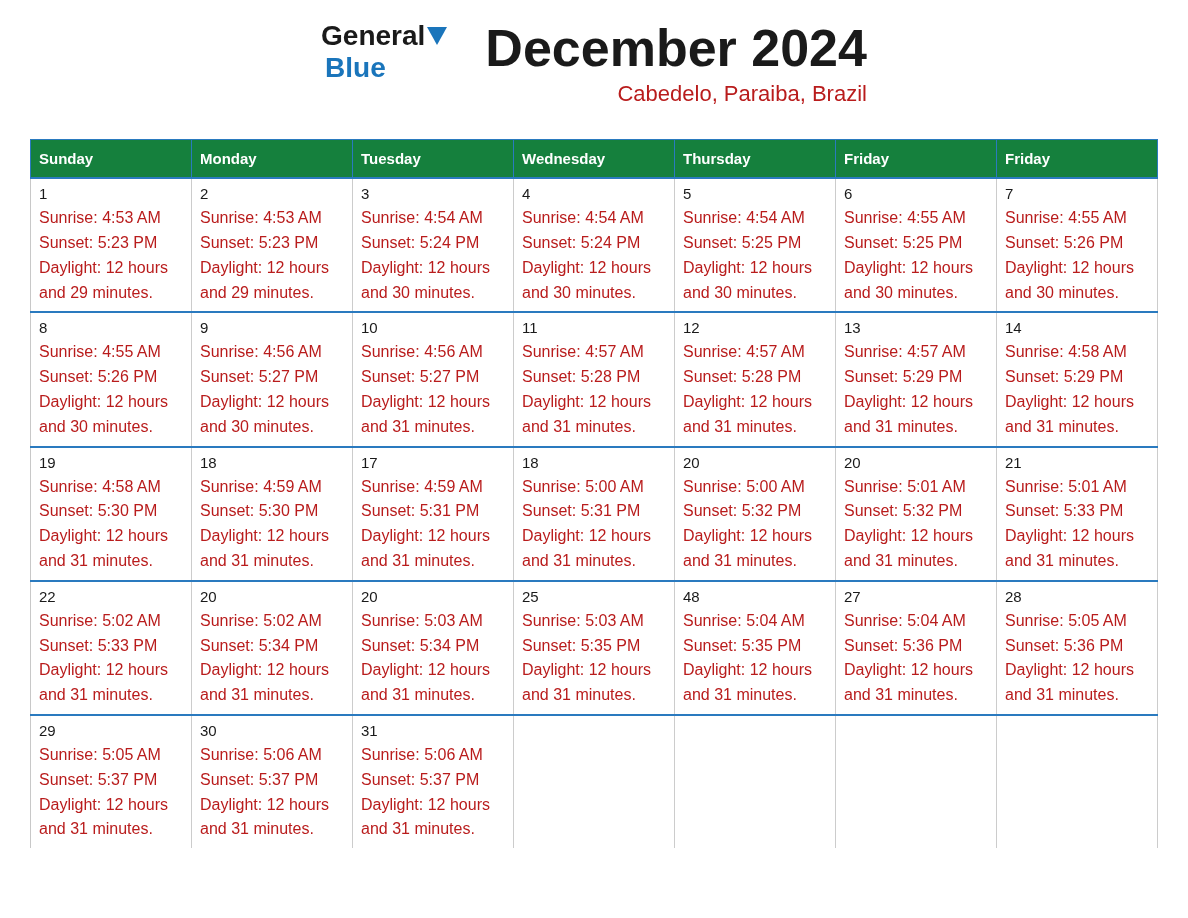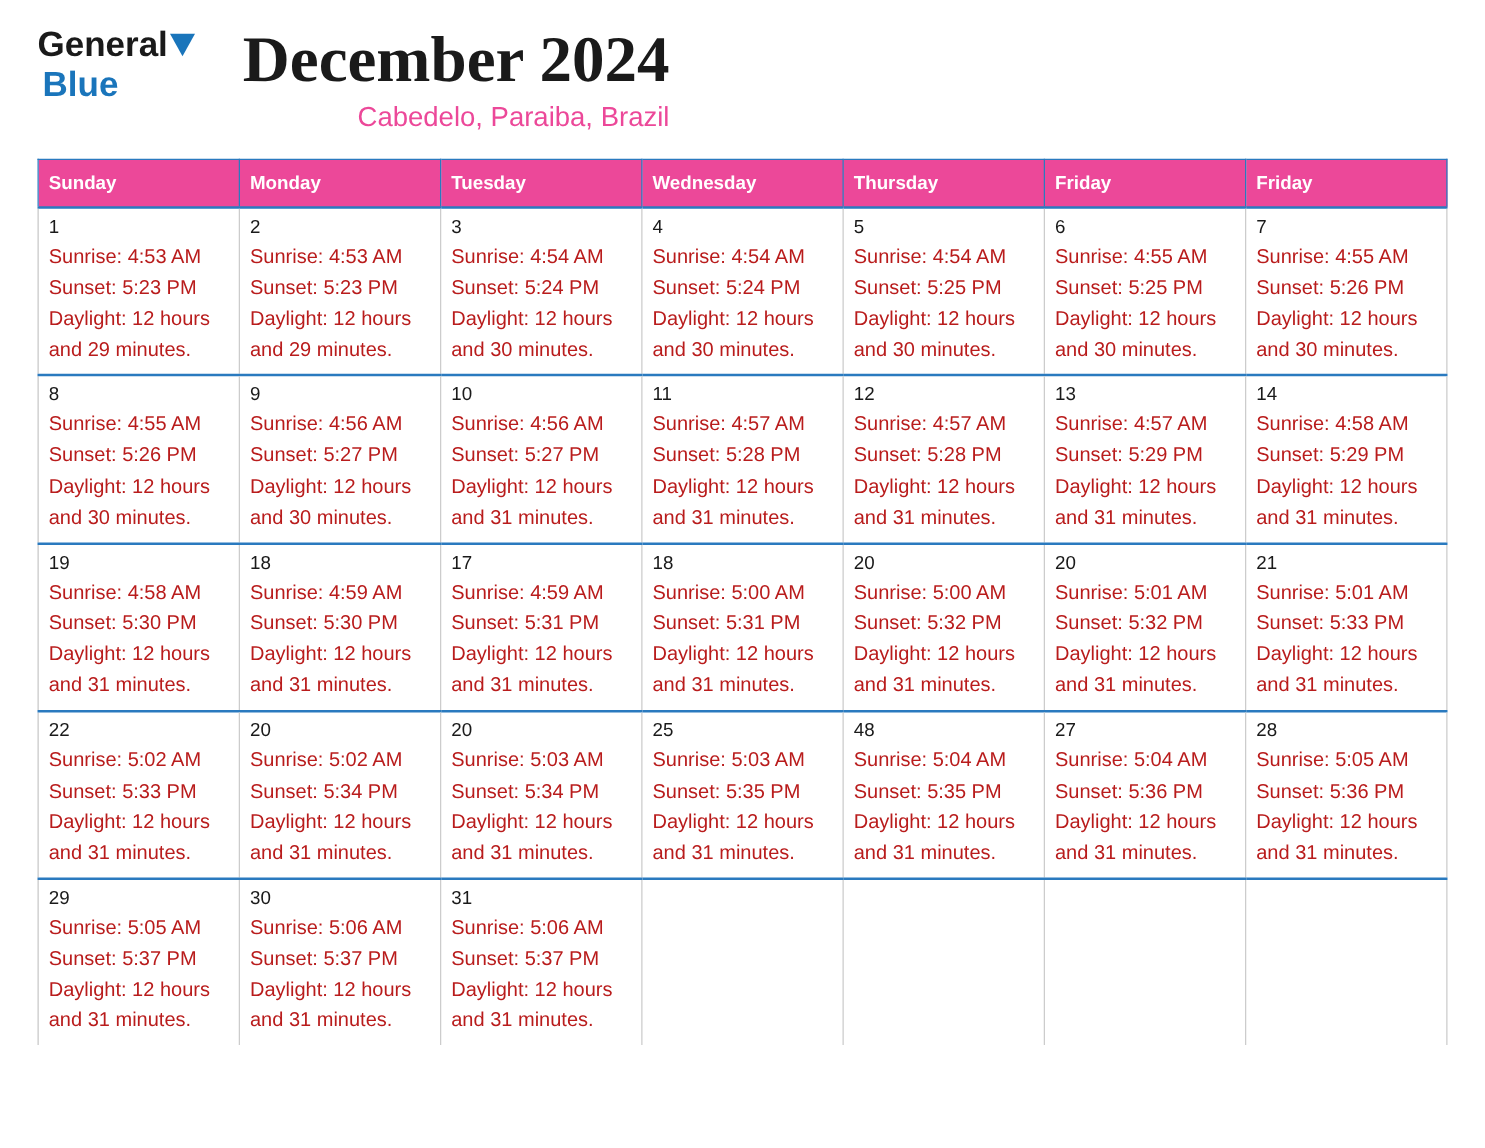--- a/index.html
+++ b/index.html
@@ -6,23 +6,23 @@
     body {
       font-family: Arial, Helvetica, sans-serif;
       background: #fff;
       color: #333;
       width: 1188px;
       min-height: 918px;
       padding: 20px 30px;
     }
     .header-area {
       display: flex;
-      justify-content: flex-start;
+      justify-content: center;
       align-items: flex-start;
-      margin-bottom: 20px;
+      margin-bottom: 32px;
       gap: 36px;
     }
     .logo-area {
       display: flex;
       flex-direction: column;
       align-items: flex-start;
     }
     .logo-text {
       display: flex;
       align-items: center;
@@ -47,34 +47,33 @@
       font-weight: bold;
     }
     .title-area {
       text-align: right;
     }
     .main-title {
       font-size: 52px;
       font-weight: bold;
       color: #1a1a1a;
       line-height: 1.1;
-      font-family: Liberation Serif, serif;
     }
     .subtitle {
       font-size: 22px;
-      color: #ec4899;
+      color: #b91c1c;
       margin-top: 4px;
     }
     .calendar-table {
       width: 100%;
       border-collapse: collapse;
       table-layout: fixed;
     }
     .calendar-table th {
-      background-color: #ec4899;
+      background-color: #15803d;
       color: #fff;
       font-size: 15px;
       font-weight: bold;
       padding: 10px 8px;
       text-align: left;
       border: 1px solid #2a7abf;
     }
     .calendar-table td {
       vertical-align: top;
       border: 1px solid #c0c0c0;

